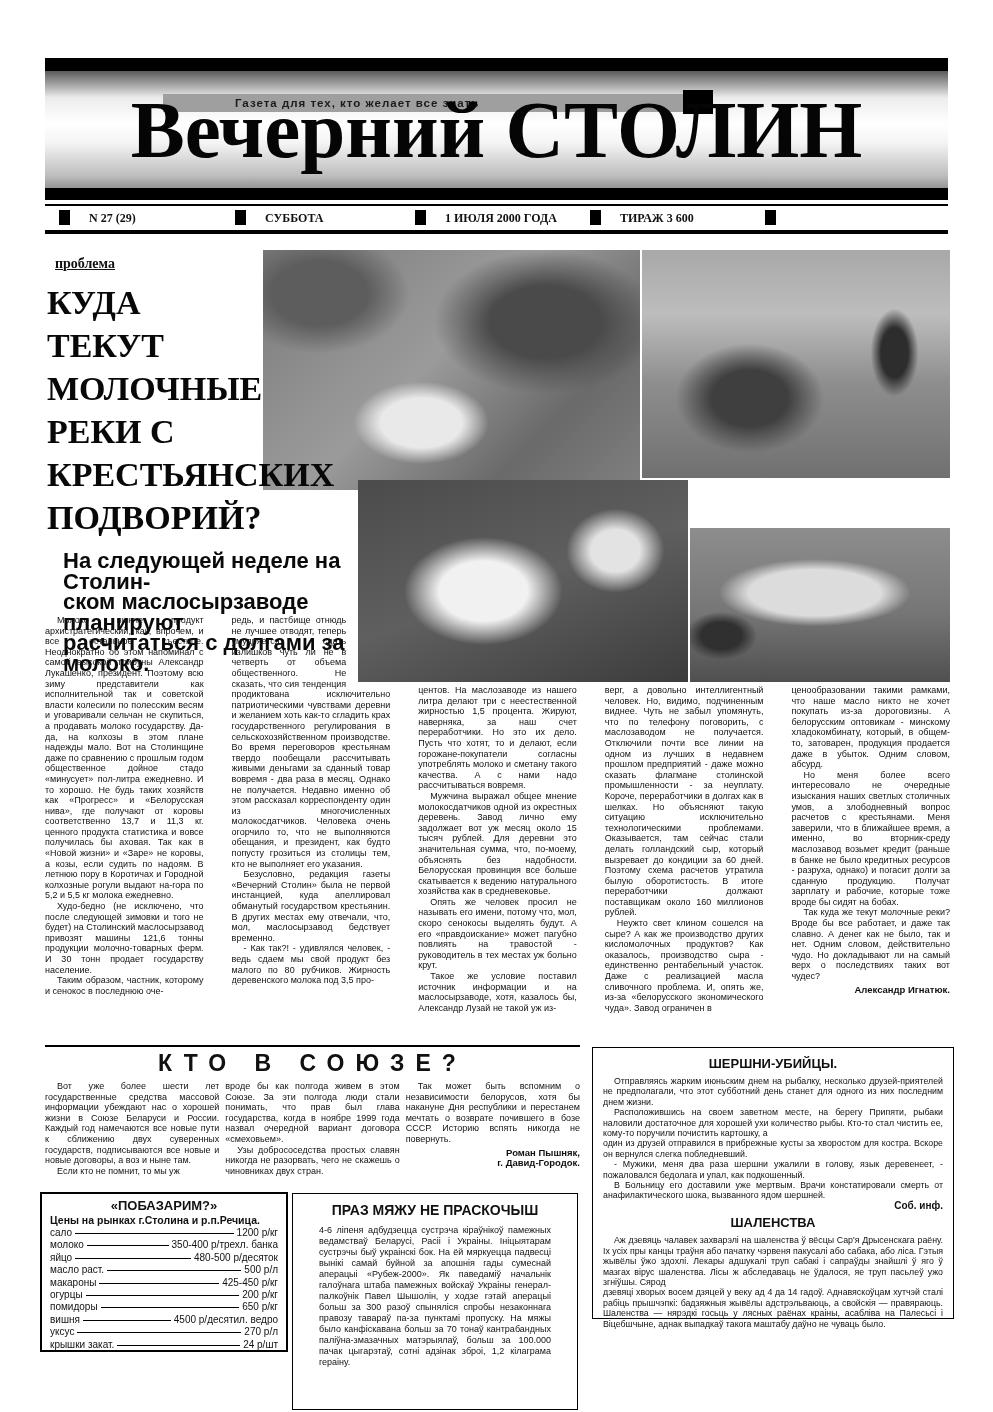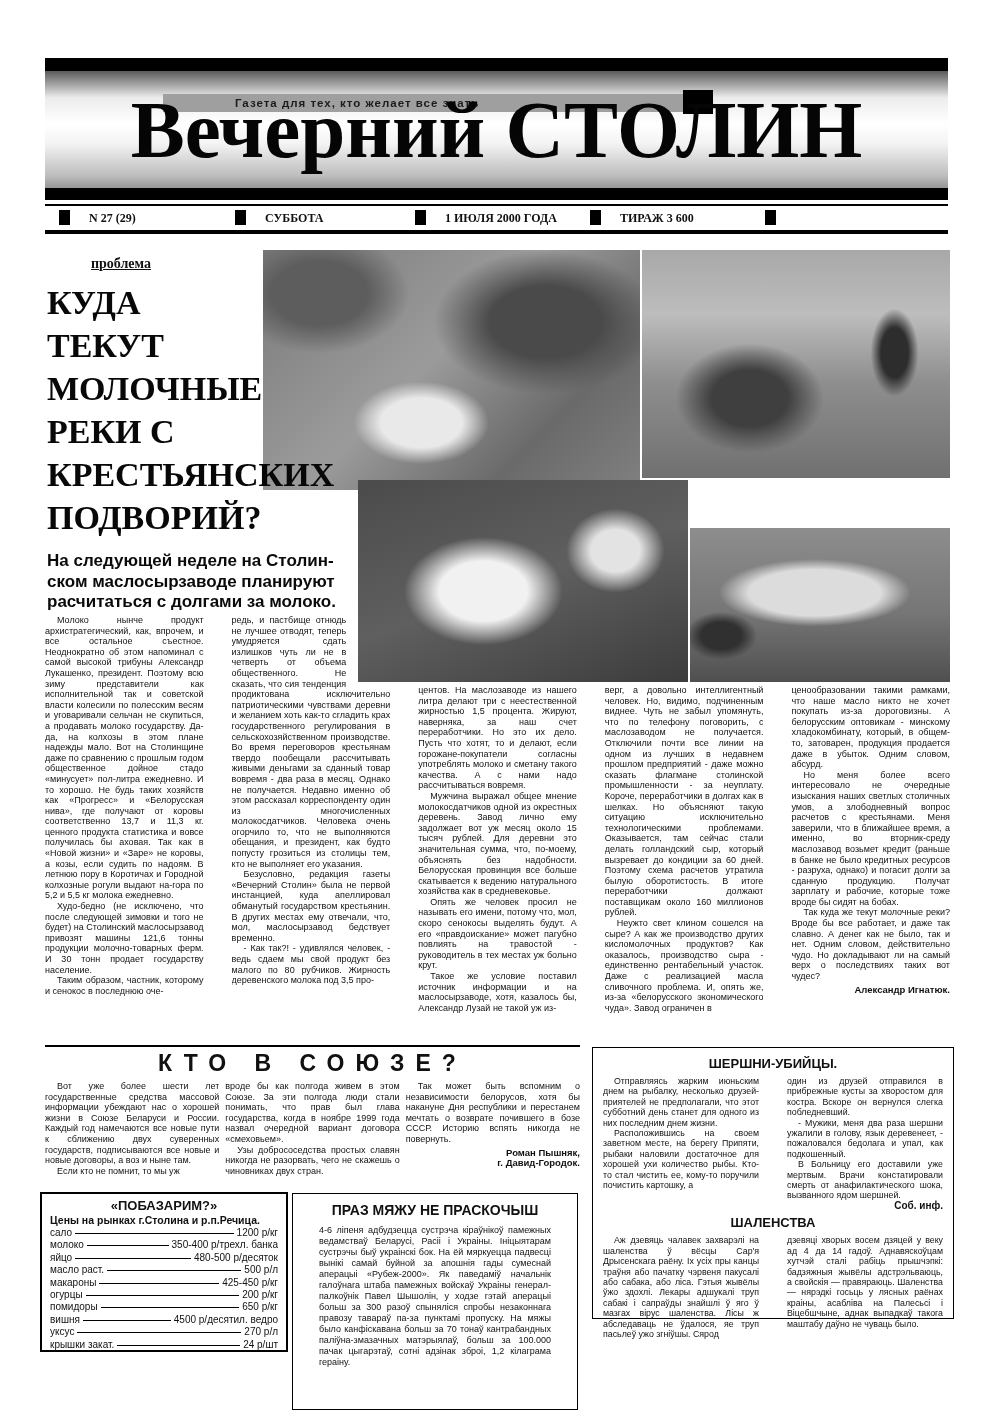--- a/index.html
+++ b/index.html
@@ -19,25 +19,25 @@
   .mast-title{position:absolute;left:0;right:0;top:32px;text-align:center;
     font-family:"Liberation Serif",serif;font-weight:bold;font-size:81px;line-height:1;
     letter-spacing:0px;color:#050505;white-space:nowrap;}
 
   
   .infobar{left:45px;top:204px;width:903px;height:24px;border-top:2px solid #000;border-bottom:4px solid #000;}
   .ib-sq{position:absolute;top:4px;width:11px;height:15px;background:#000;}
   .ib-txt{position:absolute;top:5px;font-family:"Liberation Serif",serif;font-weight:bold;font-size:12px;white-space:nowrap;}
 
   
-  .rubric{left:55px;top:256px;font-family:"Liberation Serif",serif;font-weight:bold;font-size:14px;text-decoration:underline;margin-left:36px;}
+  .rubric{left:55px;top:256px;font-family:"Liberation Serif",serif;font-weight:bold;font-size:14px;text-decoration:underline;}
   .headline{left:47px;top:281px;width:380px;z-index:2;}
   .headline div{font-family:"Liberation Serif",serif;font-weight:bold;font-size:34px;line-height:43px;color:#080808;}
   .subhead{left:47px;top:551px;width:345px;}
-  .subhead div{font-weight:bold;font-size:17px;line-height:20.5px;color:#0a0a0a;}
+  .subhead div{font-weight:bold;font-size:22px;line-height:20.5px;color:#0a0a0a;margin-left:16px;}
 
   
   .photo{position:absolute;z-index:1;}
   .photoA{left:263px;top:250px;width:377px;height:240px;
     background:
       radial-gradient(ellipse 90px 55px at 42% 72%, #e9e9e9 0 45%, rgba(233,233,233,0) 75%),
       radial-gradient(ellipse 140px 90px at 75% 30%, #4a4a4a 0 40%, rgba(74,74,74,0) 80%),
       radial-gradient(ellipse 120px 80px at 15% 18%, #5d5d5d 0 40%, rgba(93,93,93,0) 75%),
       linear-gradient(135deg,#7a7a7a 0%,#9b9b9b 45%,#6a6a6a 75%,#808080 100%);}
   .photoB{left:642px;top:250px;width:308px;height:228px;
@@ -84,21 +84,21 @@
   
   .border-box{left:292px;top:1193px;width:286px;height:217px;border:1px solid #000;
     padding:6px 26px;box-sizing:border-box;}
   .border-title{text-align:center;font-weight:bold;font-size:14px;margin:2px 0 7px;}
   .border-body{font-size:9px;line-height:11px;text-align:justify;}
 
   
   .right-box{left:592px;top:1047px;width:362px;height:272px;border:1px solid #000;
     padding:4px 10px;box-sizing:border-box;}
   .rb-title{text-align:center;font-weight:bold;font-size:13px;margin:4px 0 5px;}
-  .two-cols{display:grid;grid-template-columns:1fr 1fr;column-gap:28px;}
+  .two-cols{display:grid;grid-template-columns:1fr;column-gap:28px;}
   .mini{overflow:hidden;font-size:8.8px;line-height:10.4px;text-align:justify;}
   .mini p{margin:0;text-indent:11px;}
   .mini.continues p:first-child{text-indent:0;}
   .byline-small{font-weight:bold;text-align:right;font-size:10px;}
 </style>
 </head>
 <body>
 
 <div class="page">
 

